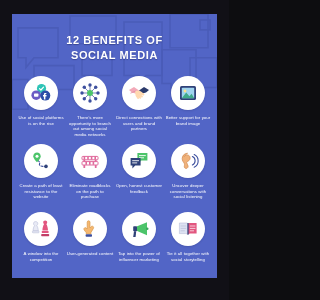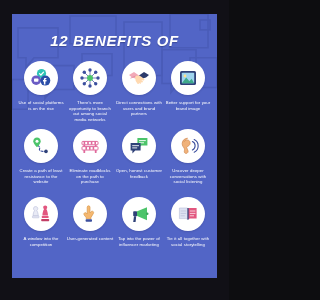--- a/index.html
+++ b/index.html
@@ -46,25 +46,24 @@
   .title-block {
     position: relative;
     z-index: 3;
     text-align: center;
     padding-top: 19px;
   }
   .title-line {
     display: block;
     color: #ffffff;
     font-weight: bold;
-    font-size: 15px;
+    font-size: 11px;
     letter-spacing: 0.6px;
     line-height: 15px;
     text-shadow: 0 1px 1px rgba(20,25,70,0.35);
-    font-style: italic;
   }
 
   
   .grid {
     position: relative;
     z-index: 3;
     display: grid;
     grid-template-columns: repeat(4, 1fr);
     row-gap: 6px;
     column-gap: 1px;
@@ -119,20 +118,21 @@
           <path d="M0 66 H16 V96 H0 Z"></path>
           <path d="M70 40 H100 V62 H70 Z"></path>
           <rect x="188" y="6" width="10" height="10"></rect>
           <path d="M178 44 H205 V74 H178 Z"></path>
         </g>
       </svg>
     </div>
 
     <div class="title-block">
       <span class="title-line">12 BENEFITS OF</span>
+      <span class="title-line">SOCIAL MEDIA</span>
     </div>
 
     <div class="grid">
 
       <div class="cell">
         <div class="icon-circle">
           <svg width="22" height="22" viewBox="0 0 22 22" xmlns="http://www.w3.org/2000/svg">
             <circle cx="11.5" cy="6.5" r="4.6" fill="#2ec4b6"></circle>
             <path d="M9.5 6.6 l1.4 1.4 l2.6 -2.8" stroke="#ffffff" stroke-width="1.2" fill="none" stroke-linecap="round" stroke-linejoin="round"></path>
             <circle cx="6.2" cy="13.2" r="4.8" fill="#6b5cc4"></circle>

